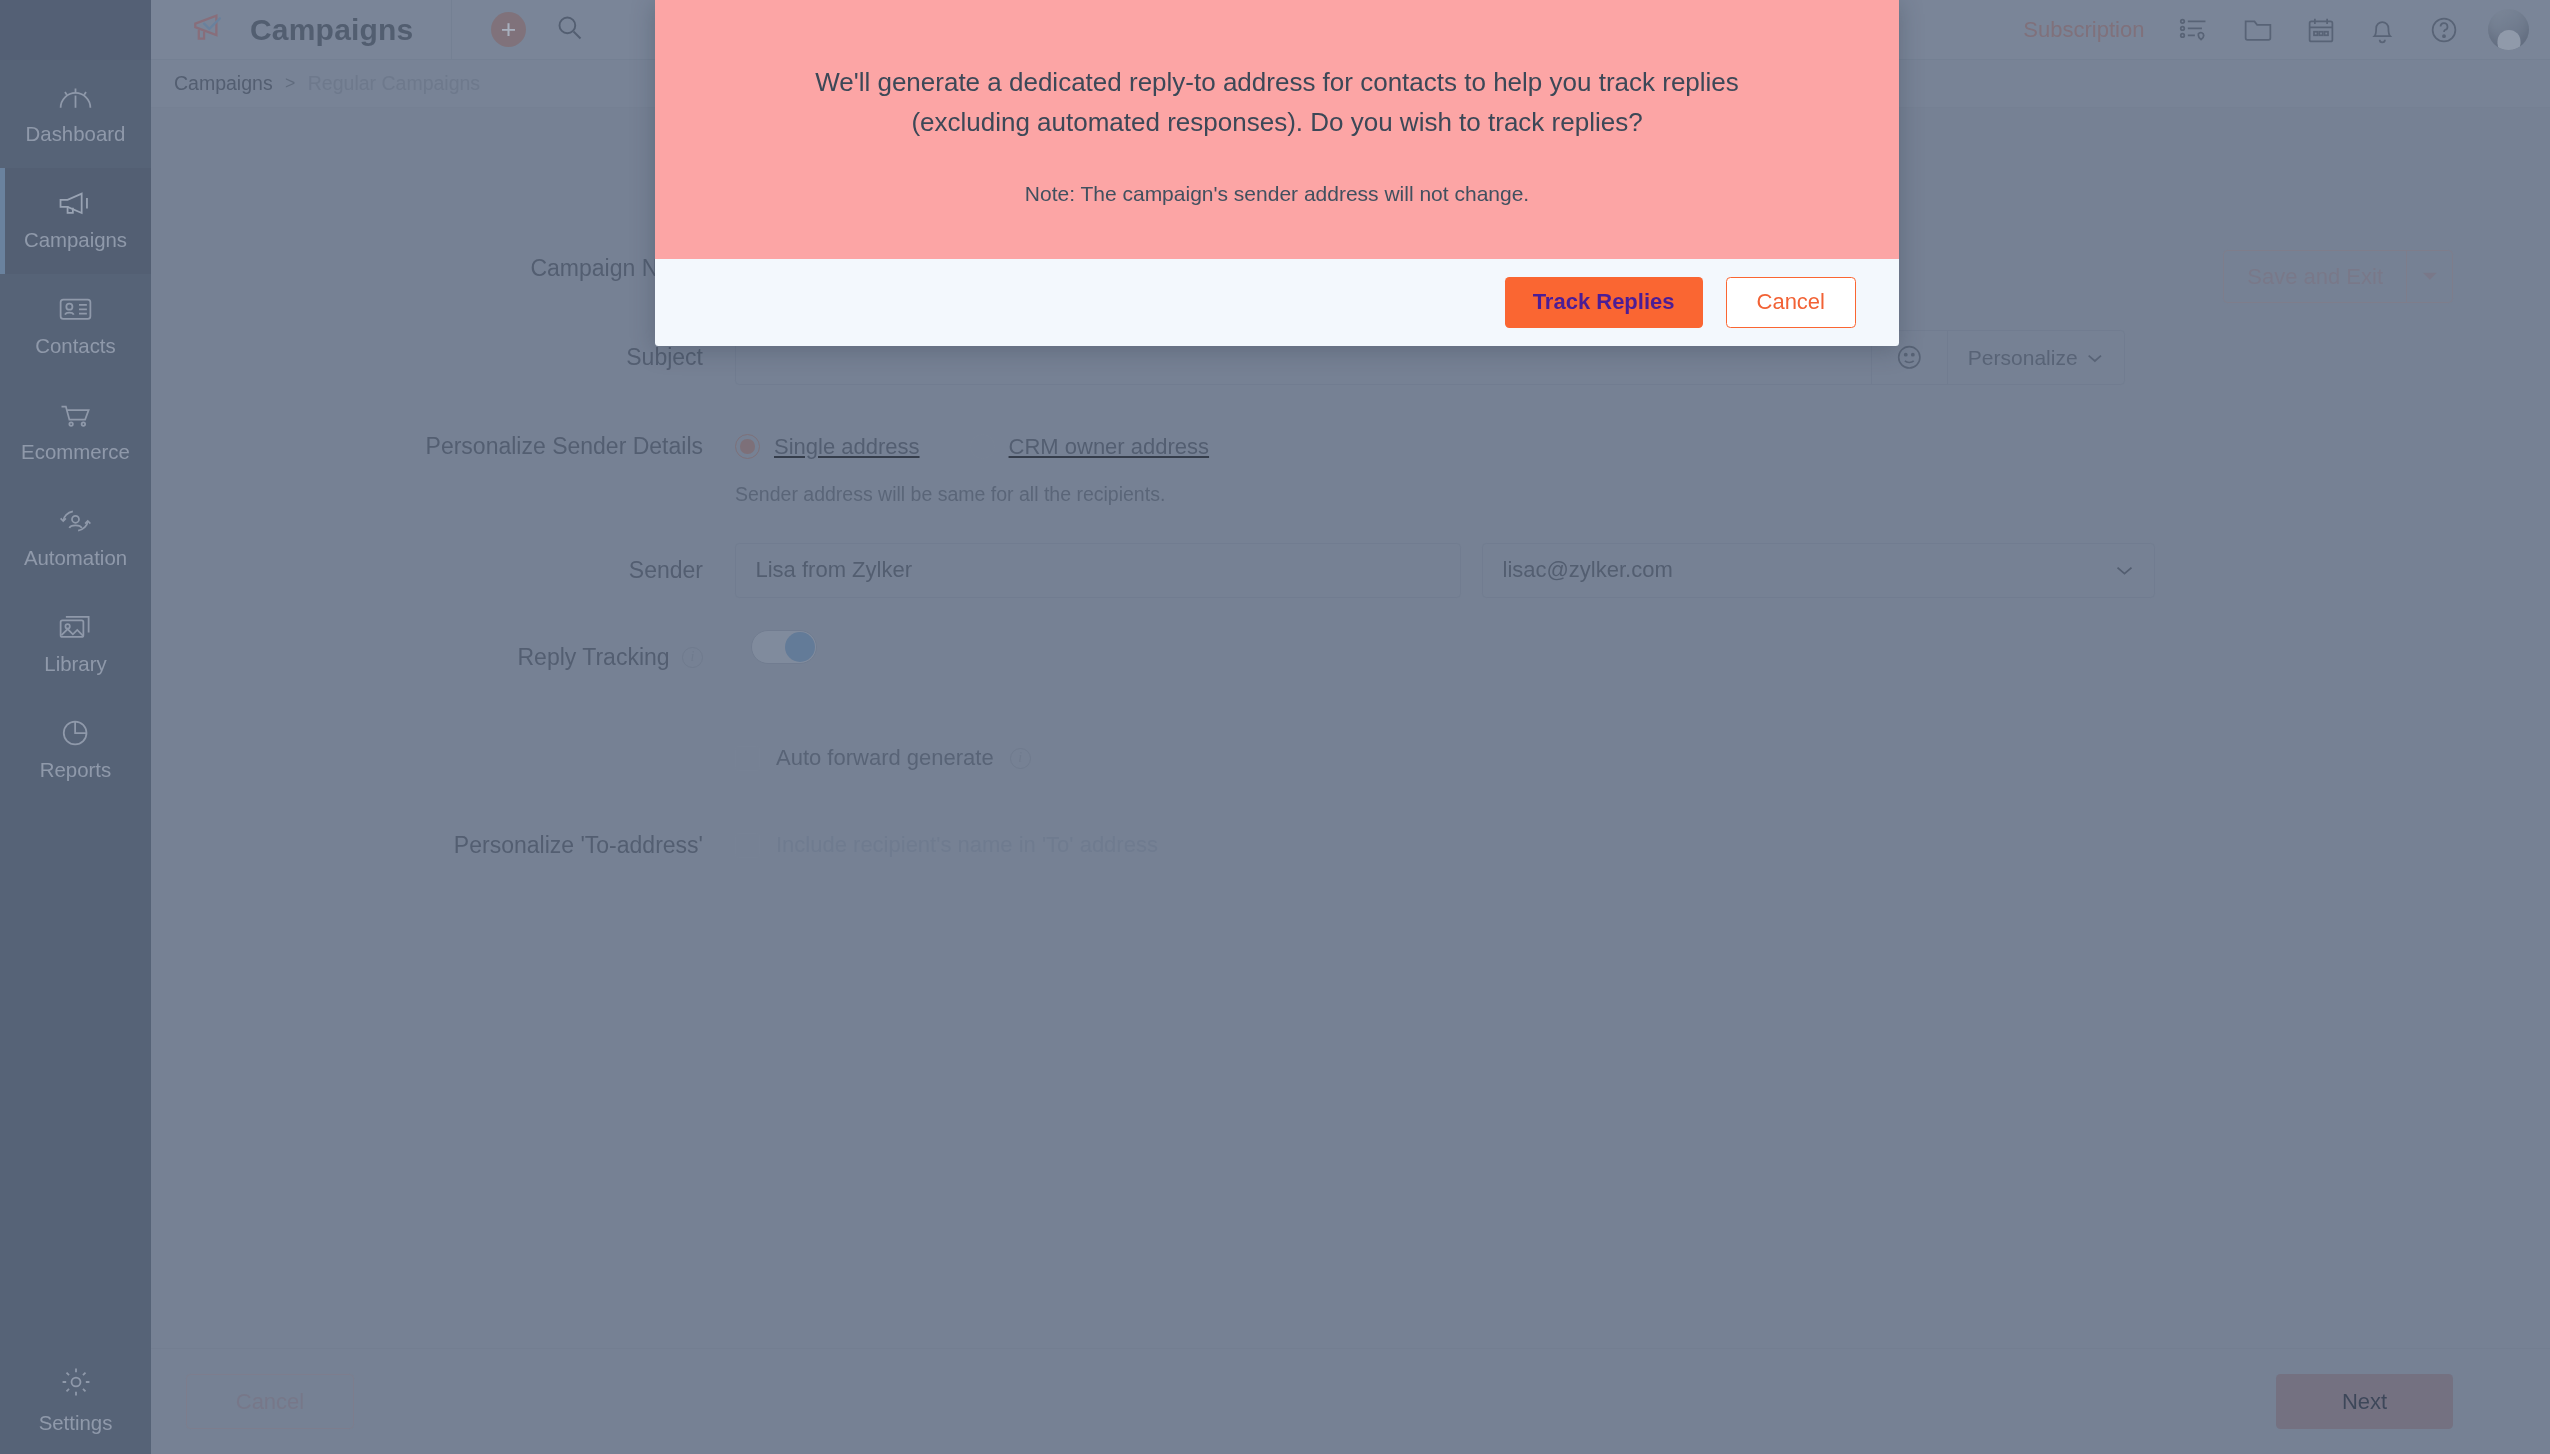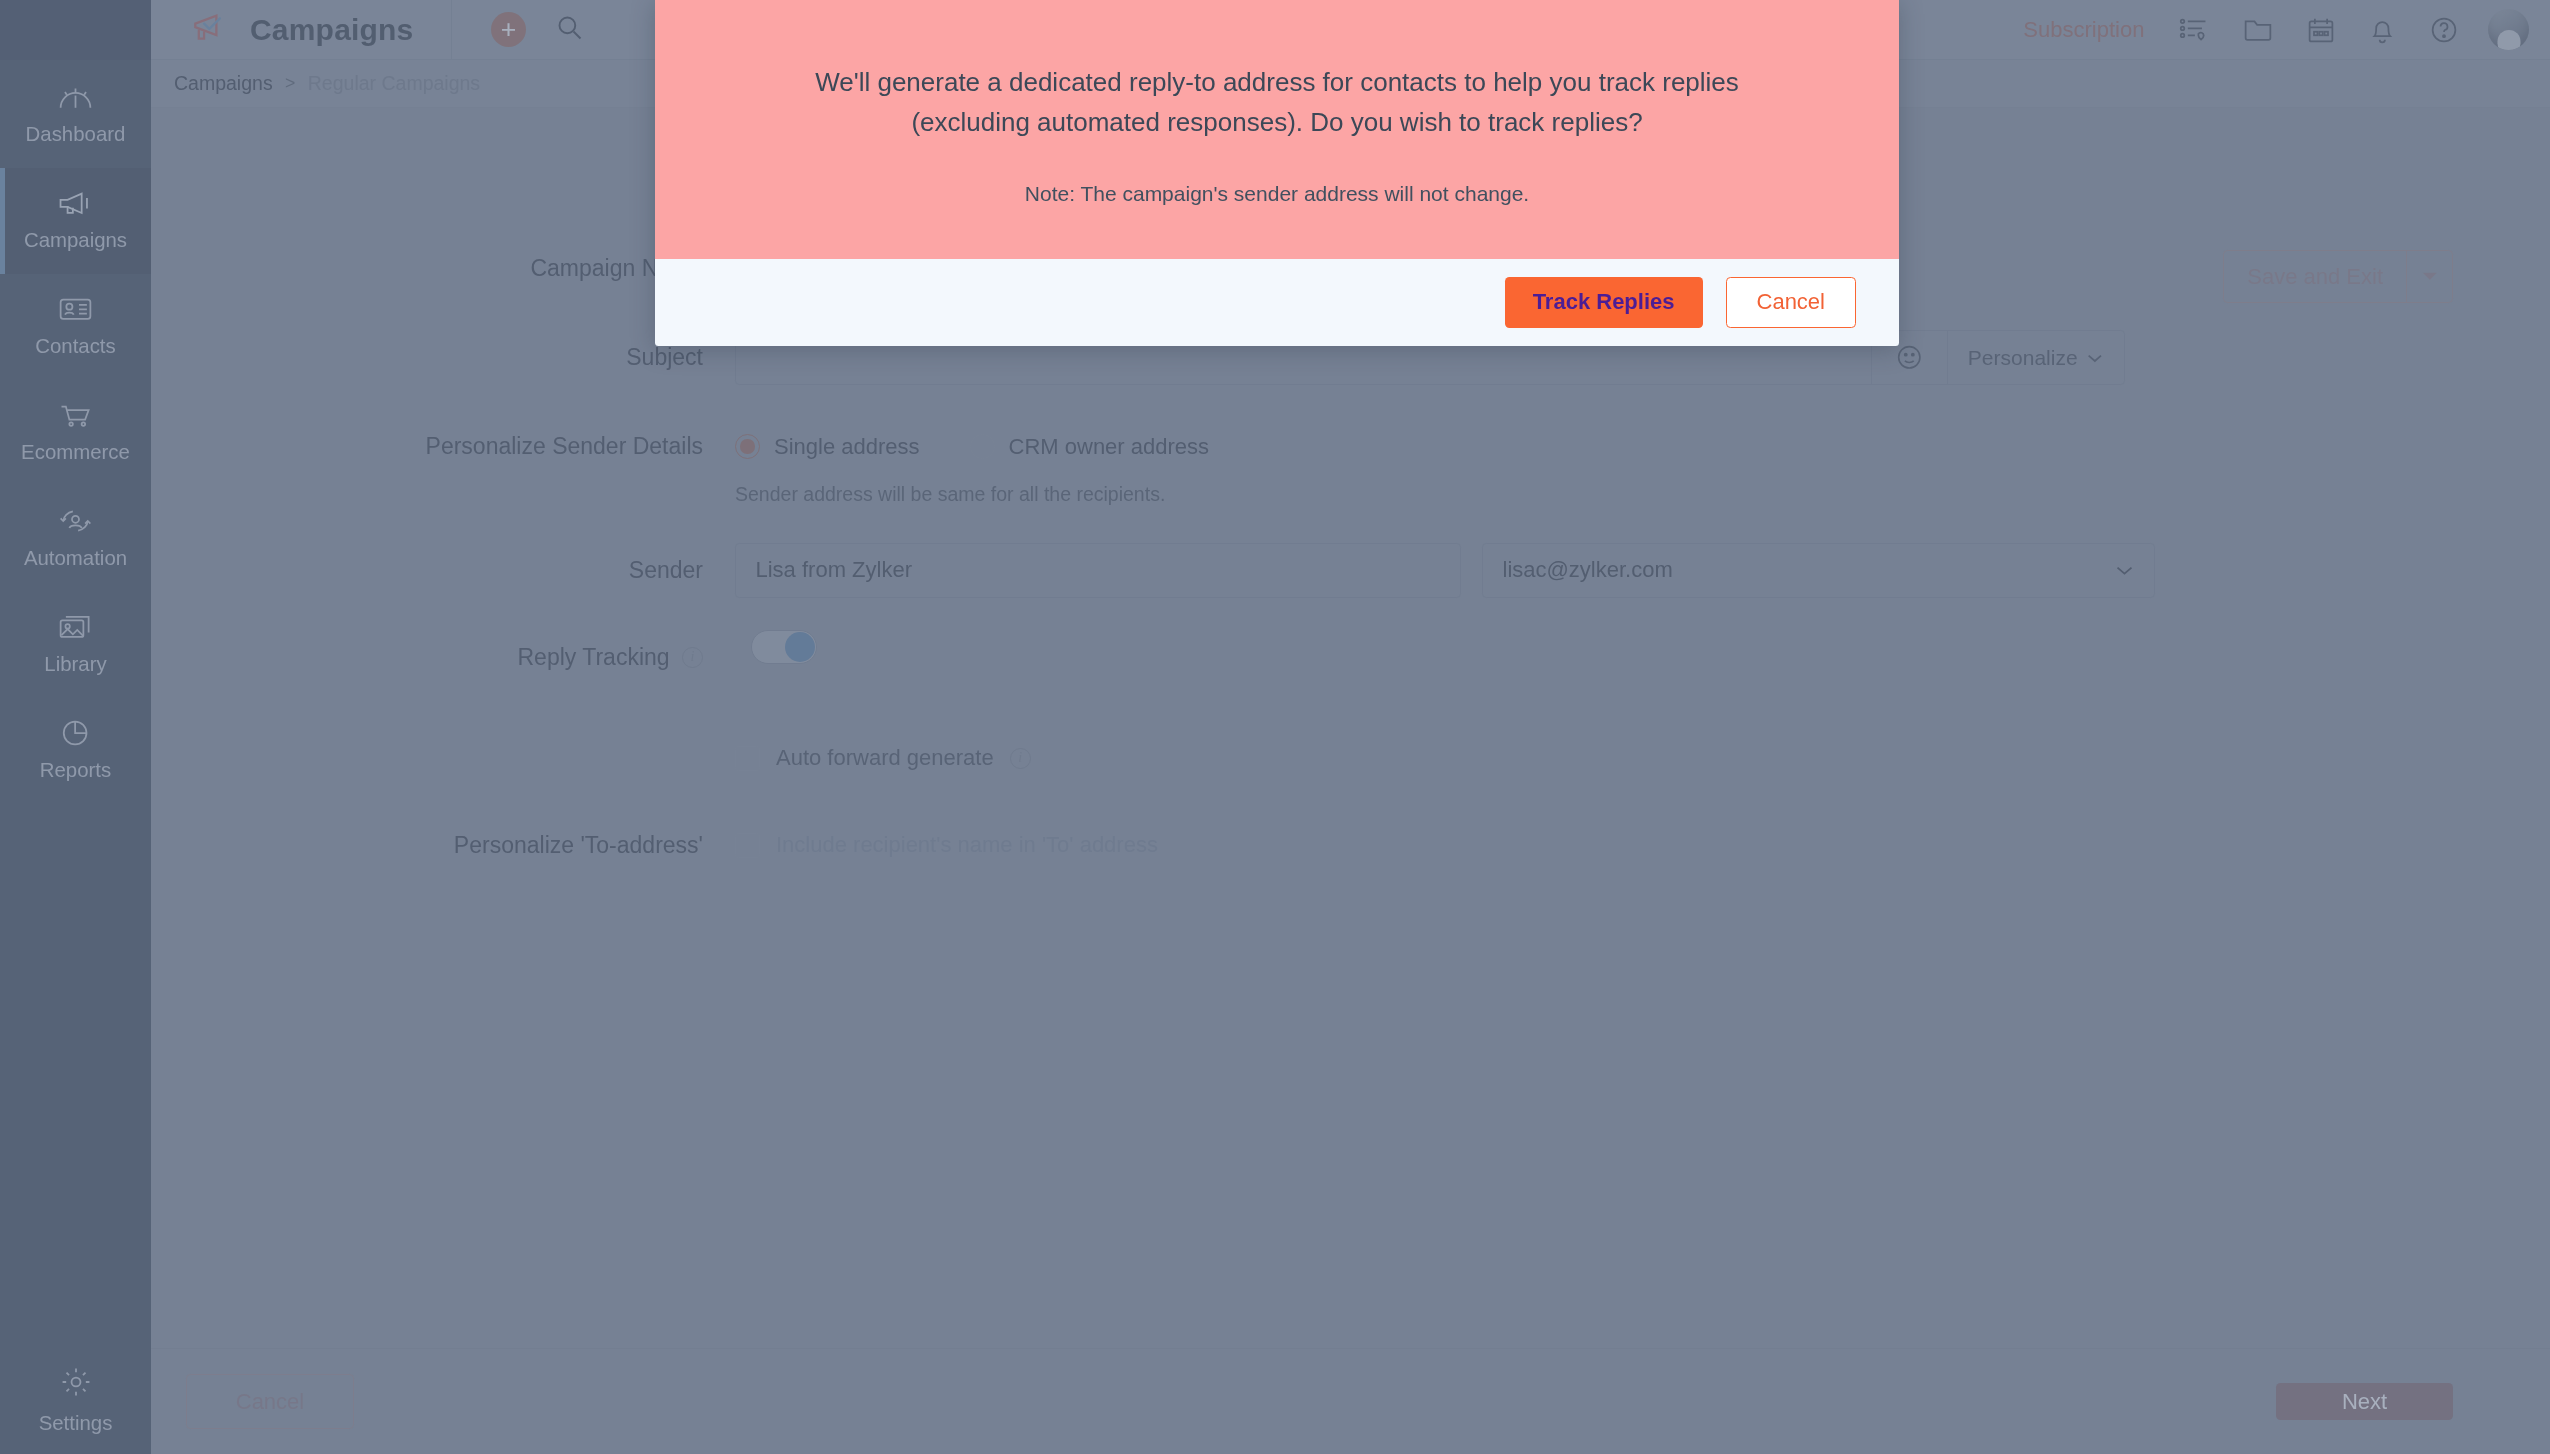--- a/index.html
+++ b/index.html
@@ -171,21 +171,21 @@
   .subject-box .pers { width: 177px; }
 
   .folder-pill {
     margin-left: 21px;
     height: 55px; border: 0.9px solid #7f8ea3; border-radius: 4.4px;
     display: flex; align-items: center; gap: 12.4px;
     padding: 0 17.7px; font-size: 21px; color: #445062; cursor: pointer;
   }
 
   
-  .radio-group { display: flex; align-items: center; gap: 50px; height: 55px; }
+  .radio-group { display: flex; align-items: center; gap: 50px; height: 55px; text-decoration: underline; }
   .radio-opt { display: flex; align-items: center; gap: 14px; font-size: 22px; color: #3f4b5e; cursor: pointer; }
   .radio {
     width: 25px; height: 25px; border-radius: 50%;
     border: 1.8px solid #8d9bad; position: relative; flex: 0 0 25px;
   }
   .radio.on { border-color: #c06a55; }
   .radio.on::after {
     content: ""; position: absolute; inset: 4.4px;
     border-radius: 50%; background: #c06a55;
   }
@@ -227,24 +227,24 @@
     position: relative; z-index: 4;
     border-top: 0.9px solid #8392a6;
   }
   #btn-cancel-foot {
     width: 168px; height: 55px;
     border: 0.9px solid #ad8b91; border-radius: 4.4px;
     display: flex; align-items: center; justify-content: center;
     color: #9d7f8b; font-size: 22px; cursor: pointer;
   }
   #btn-next {
-    width: 177px; height: 37px; border-radius: 4.4px;
+    width: 177px; height: 55px; border-radius: 4.4px;
     background: #9c6f79;
     display: flex; align-items: center; justify-content: center;
-    color: #ffffff; font-size: 22px; cursor: pointer;
+    color: #0f172a; font-size: 22px; cursor: pointer;
   }
 
   
   #modal {
     position: absolute;
     left: 655px; top: 0; width: 1244px;
     z-index: 200;
     box-shadow: 0 3.5px 25px rgba(35,45,60,.28);
     border-radius: 0 0 3.5px 3.5px;
     overflow: hidden;

